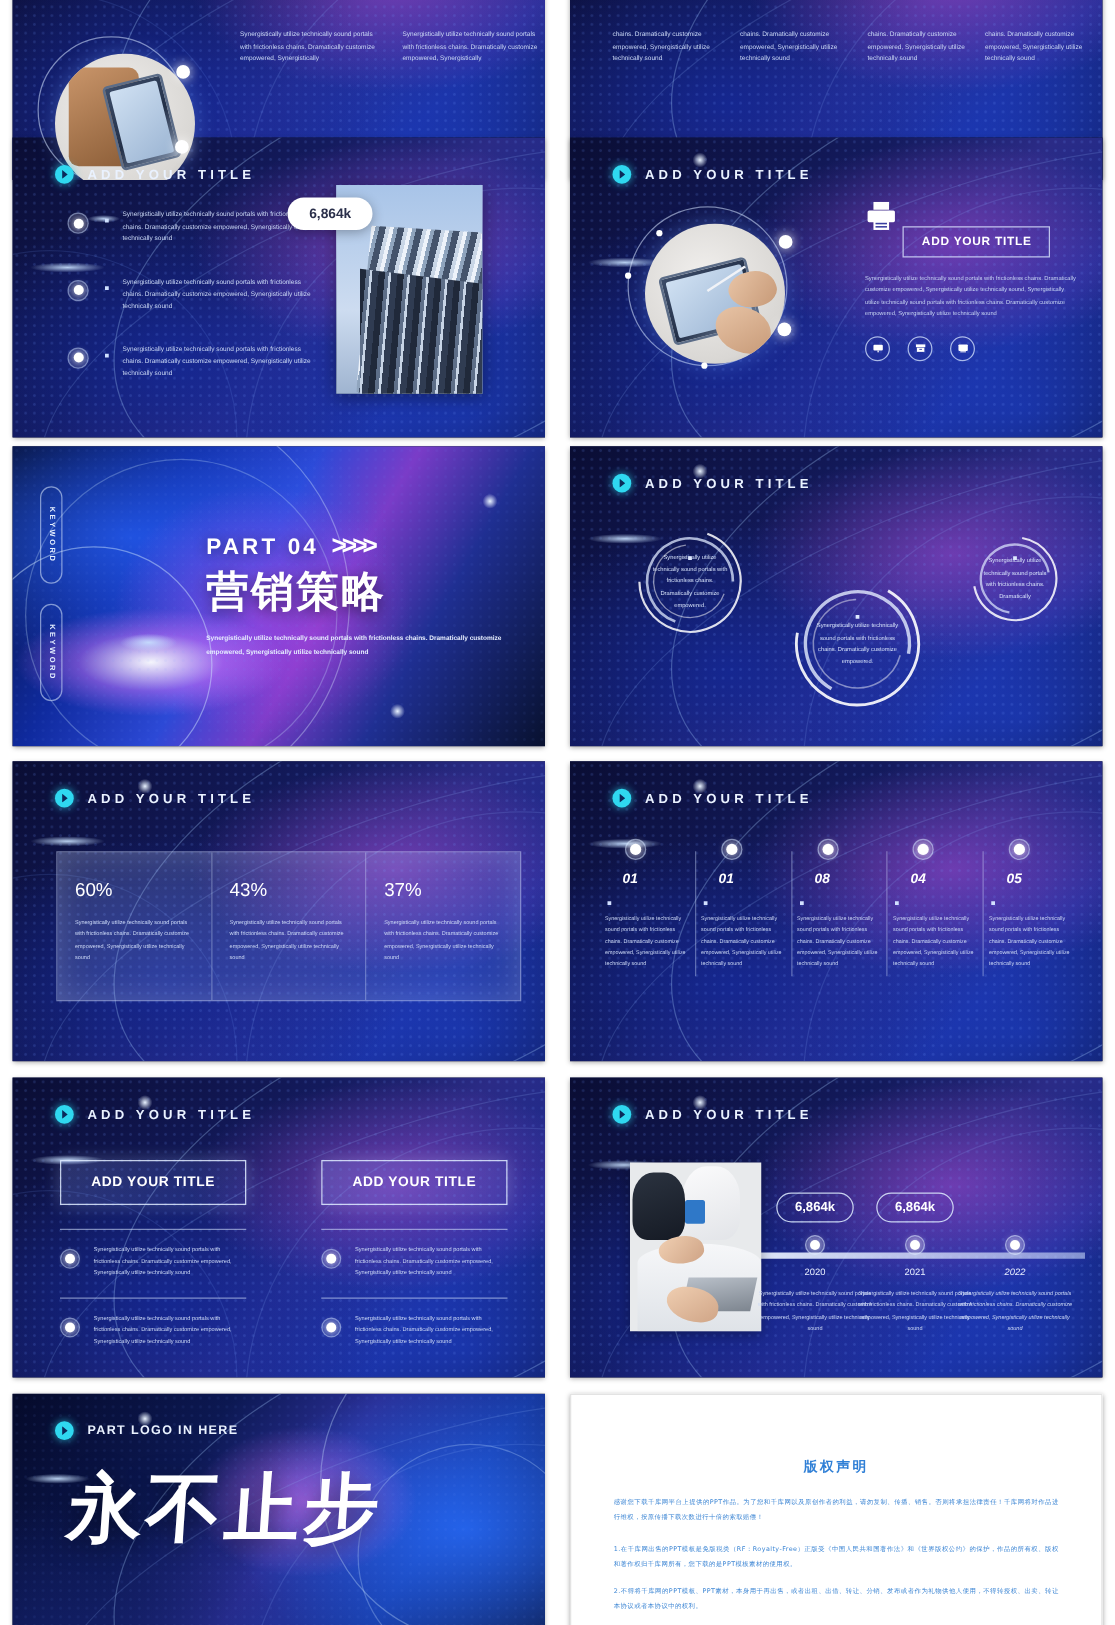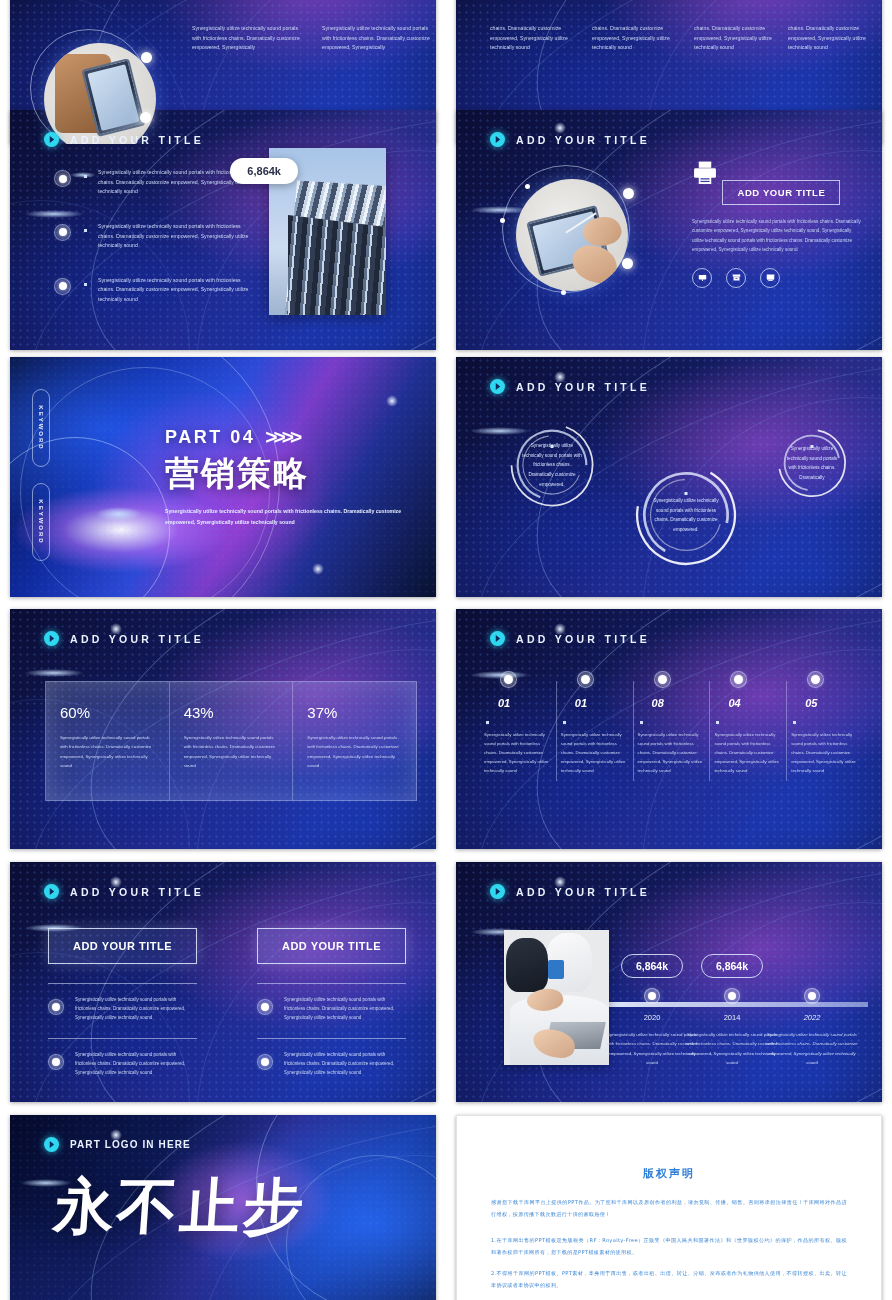--- a/index.html
+++ b/index.html
@@ -797,21 +797,21 @@
 
     <div class="tl-col c1">
       <span class="tl-pill">6,864k</span>
       <div class="tl-node"></div>
       <div class="tl-year">2020</div>
       <div class="tl-body">Synergistically utilize technically sound portals with frictionless chains. Dramatically customize empowered,   Synergistically utilize technically sound</div>
     </div>
     <div class="tl-col c2">
       <span class="tl-pill">6,864k</span>
       <div class="tl-node"></div>
-      <div class="tl-year">2014</div>
+      <div class="tl-year">2021</div>
       <div class="tl-body">Synergistically utilize technically sound portals with frictionless chains. Dramatically customize empowered,   Synergistically utilize technically sound</div>
     </div>
     <div class="tl-col c3">
       <div style="height:24px"></div>
       <div class="tl-node"></div>
       <div class="tl-year">2022</div>
       <div class="tl-body">Synergistically utilize technically sound portals with frictionless chains. Dramatically customize empowered,   Synergistically utilize technically sound</div>
     </div>
   </div>
 

